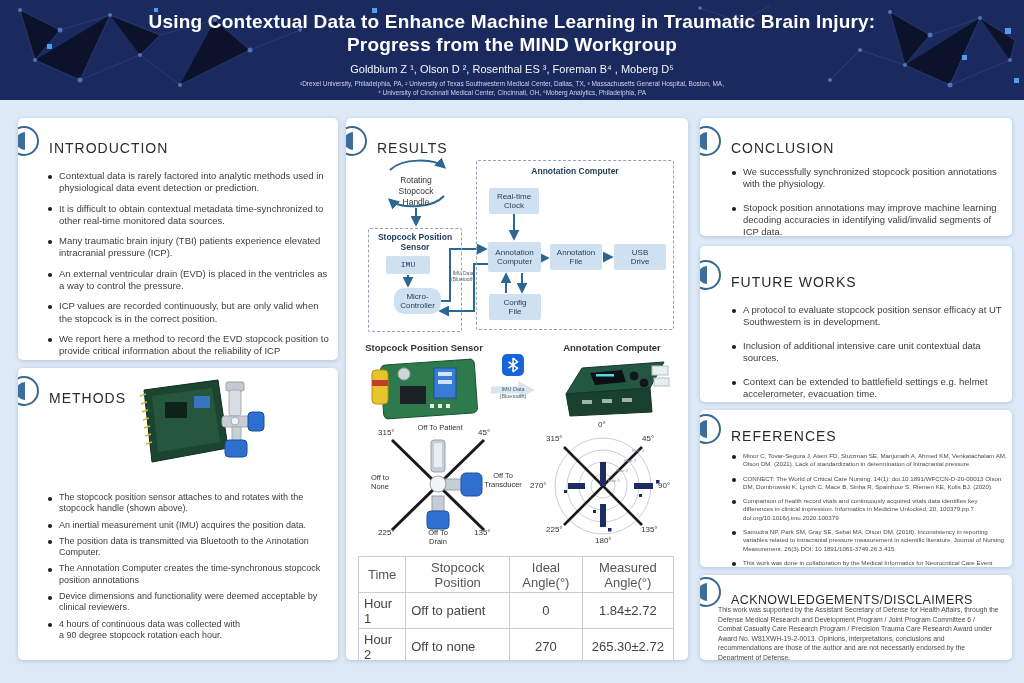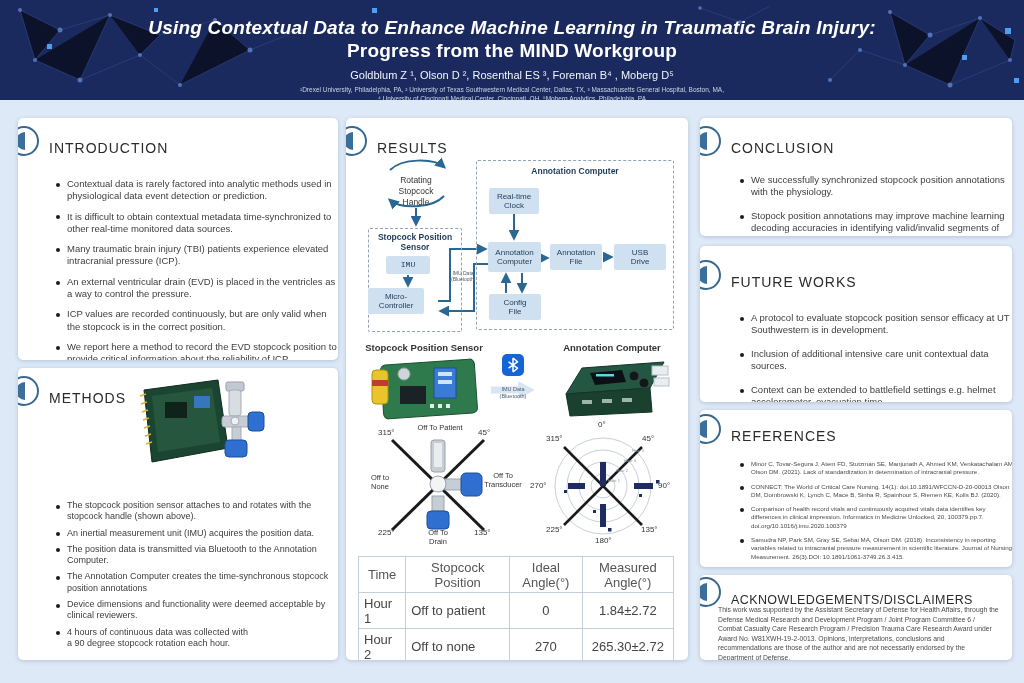--- a/index.html
+++ b/index.html
@@ -3,35 +3,35 @@
 <meta charset="utf-8">
 <style>
   html,body{margin:0;padding:0;}
   body{font-family:"Liberation Sans","DejaVu Sans",sans-serif;background:#c7d5e8;}
   #poster{position:relative;width:1024px;height:683px;background:#dde9f6;overflow:hidden;}
 
   
   #header{position:absolute;left:0;top:0;width:1024px;height:100px;background:#1b2a5e;color:#fff;overflow:hidden;}
   #header .titles{position:relative;text-align:center;z-index:2;}
   .title-line{font-size:19px;font-weight:bold;letter-spacing:.2px;line-height:23px;}
-  .title-line.first{margin-top:16px;font-style:italic;}
+  .title-line.first{margin-top:10px;}
   .authors{font-size:11px;margin-top:7px;color:#f2f5fb;}
   .affil{font-size:6.5px;color:#c9d4ea;line-height:9px;}
   .affil.first{margin-top:4px;}
   #header svg.net{position:absolute;left:0;top:0;z-index:1;}
 
   
   .card{position:absolute;background:#ffffff;border-radius:5px;box-shadow:0 1px 4px rgba(40,70,110,.22);overflow:hidden;}
   .sec-head{position:absolute;left:0;top:6px;height:32px;display:flex;align-items:flex-end;}
   .sec-icon{position:relative;width:30px;height:30px;margin-left:-9px;border:2px solid #38688f;border-radius:50%;box-sizing:border-box;flex:none;}
   .sec-icon .half{position:absolute;left:5px;top:4px;width:9px;height:18px;border-radius:9px 0 0 9px;background:#3b6e99;}
   .sec-title{margin-left:10px;font-size:14px;letter-spacing:1px;color:#2b2b2b;font-weight:500;white-space:nowrap;}
   .sec-title.small{font-size:12.5px;letter-spacing:.4px;}
 
-  ul.bullets{list-style:none;margin:16px;padding:0;position:absolute;}
+  ul.bullets{list-style:none;margin:8px;padding:0;position:absolute;}
   ul.bullets li{position:relative;padding-left:13px;color:#3d3d3d;}
   ul.bullets li::before{content:"";position:absolute;left:2px;top:.5em;width:4px;height:4px;border-radius:50%;background:#1c1c1c;}
   ul.b-main li{font-size:9.5px;line-height:12.3px;margin-bottom:8px;}
   ul.b-methods li{font-size:9px;line-height:11.3px;margin-bottom:5px;}
   ul.b-right li{font-size:9.5px;line-height:12px;margin-bottom:12px;}
   ul.b-refs li{font-size:6.2px;line-height:8.3px;margin-bottom:6px;color:#4a4a4a;}
   .ack-text{position:absolute;font-size:6.8px;line-height:9.6px;color:#4a4a4a;}
 
   .pre{white-space:pre-line;}
 
@@ -202,21 +202,21 @@
       </svg>
       <div class="rot-label pre">Rotating
 Stopcock
 Handle</div>
 
       <div class="fgroup" style="left:14px;top:74px;width:92px;height:102px;">
         <div class="fglabel pre" style="top:4px;">Stopcock Position
 Sensor</div>
       </div>
       <div class="fbox pre" style="left:32px;top:102px;width:44px;height:18px;font-family:Liberation Mono, monospace;">IMU</div>
-      <div class="fbox pre" style="left:14px;top:134px;width:56px;height:26px;">Micro-
+      <div class="fbox pre" style="left:40px;top:134px;width:47px;height:26px;border-radius:10px;">Micro-
 Controller</div>
 
       <div class="fgroup" style="left:122px;top:6px;width:196px;height:168px;">
         <div class="fglabel" style="top:6px;">Annotation Computer</div>
       </div>
       <div class="fbox pre" style="left:135px;top:34px;width:50px;height:26px;">Real-time
 Clock</div>
       <div class="fbox pre" style="left:134px;top:88px;width:53px;height:30px;">Annotation
 Computer</div>
       <div class="fbox pre" style="left:196px;top:90px;width:52px;height:26px;">Annotation

